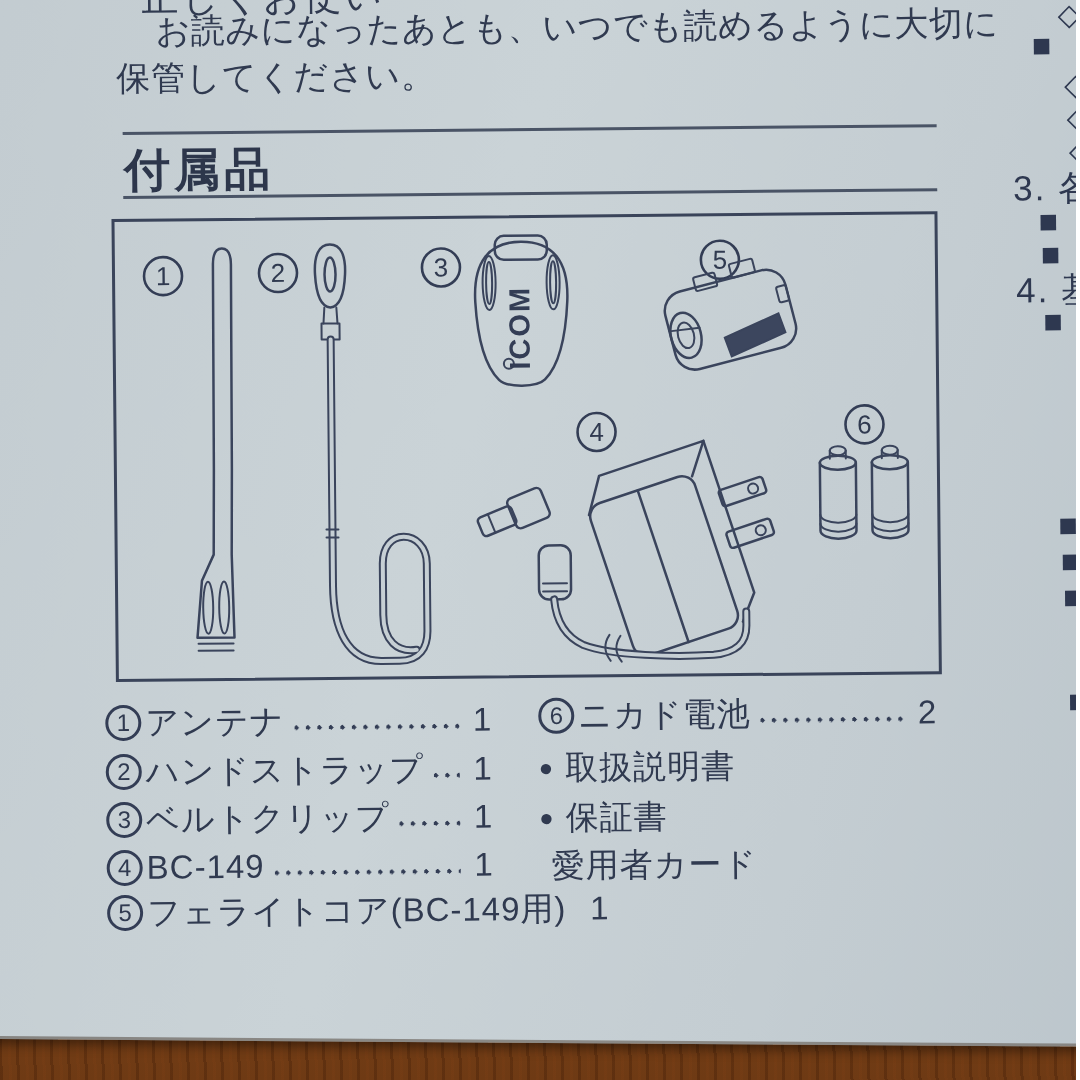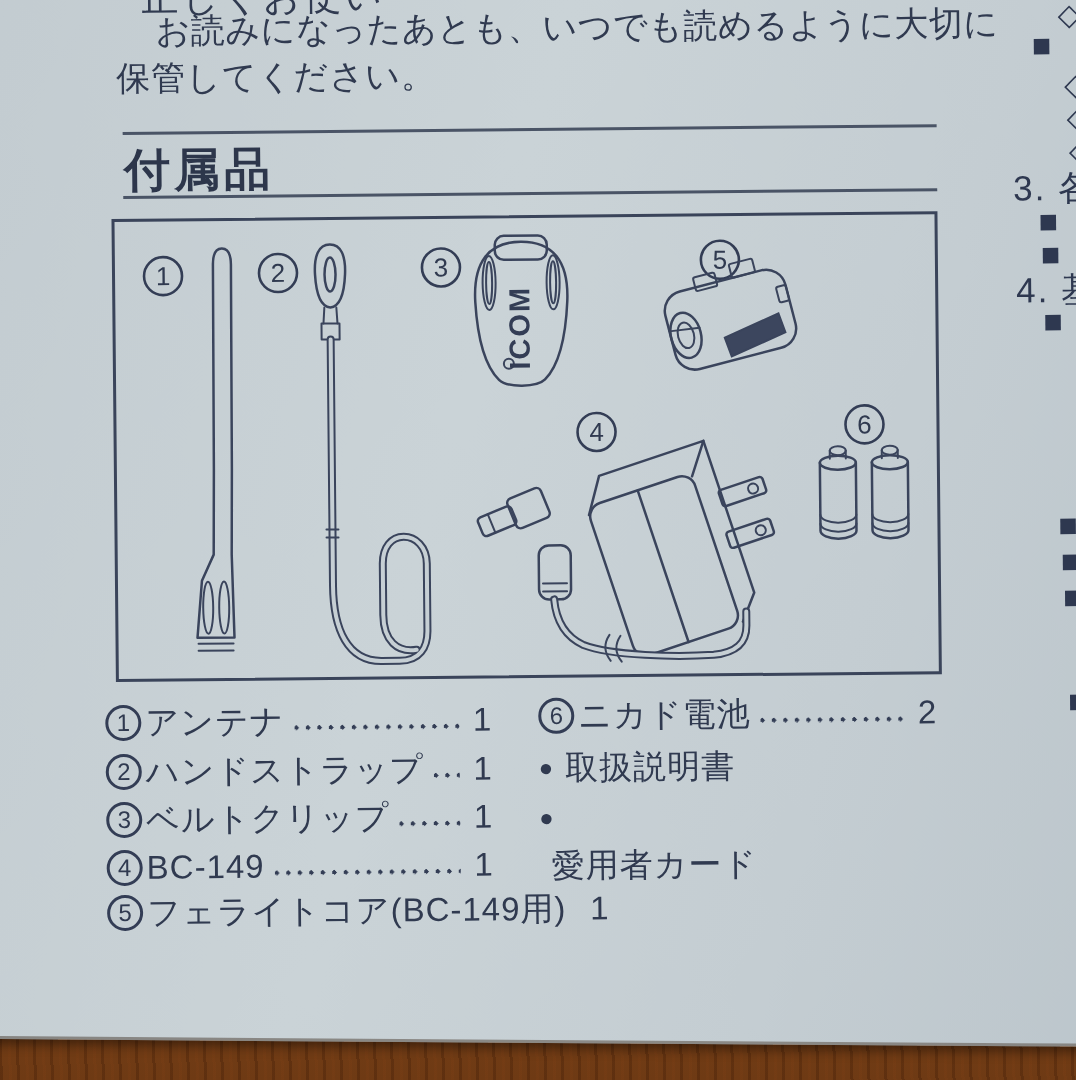--- a/index.html
+++ b/index.html
@@ -218,20 +218,21 @@
       <span class="alabel">ニカド電池</span>
       <span class="leader"></span>
       <span class="count">2</span>
     </div>
     <div class="brow b0">
       <span class="bdot">●</span>
       <span class="blabel">取扱説明書</span>
     </div>
     <div class="brow b1">
       <span class="bdot">●</span>
+      <span class="blabel">保証書</span>
     </div>
     <div class="brow b2">
       <span class="bdot"></span>
       <span class="blabel">愛用者カード</span>
     </div>
 
     <span class="frag f-dia t0">◇</span>
     <span class="frag f-sq t1">■</span>
     <span class="frag f-dia t2">◇</span>
     <span class="frag f-dia t3">◇</span>

